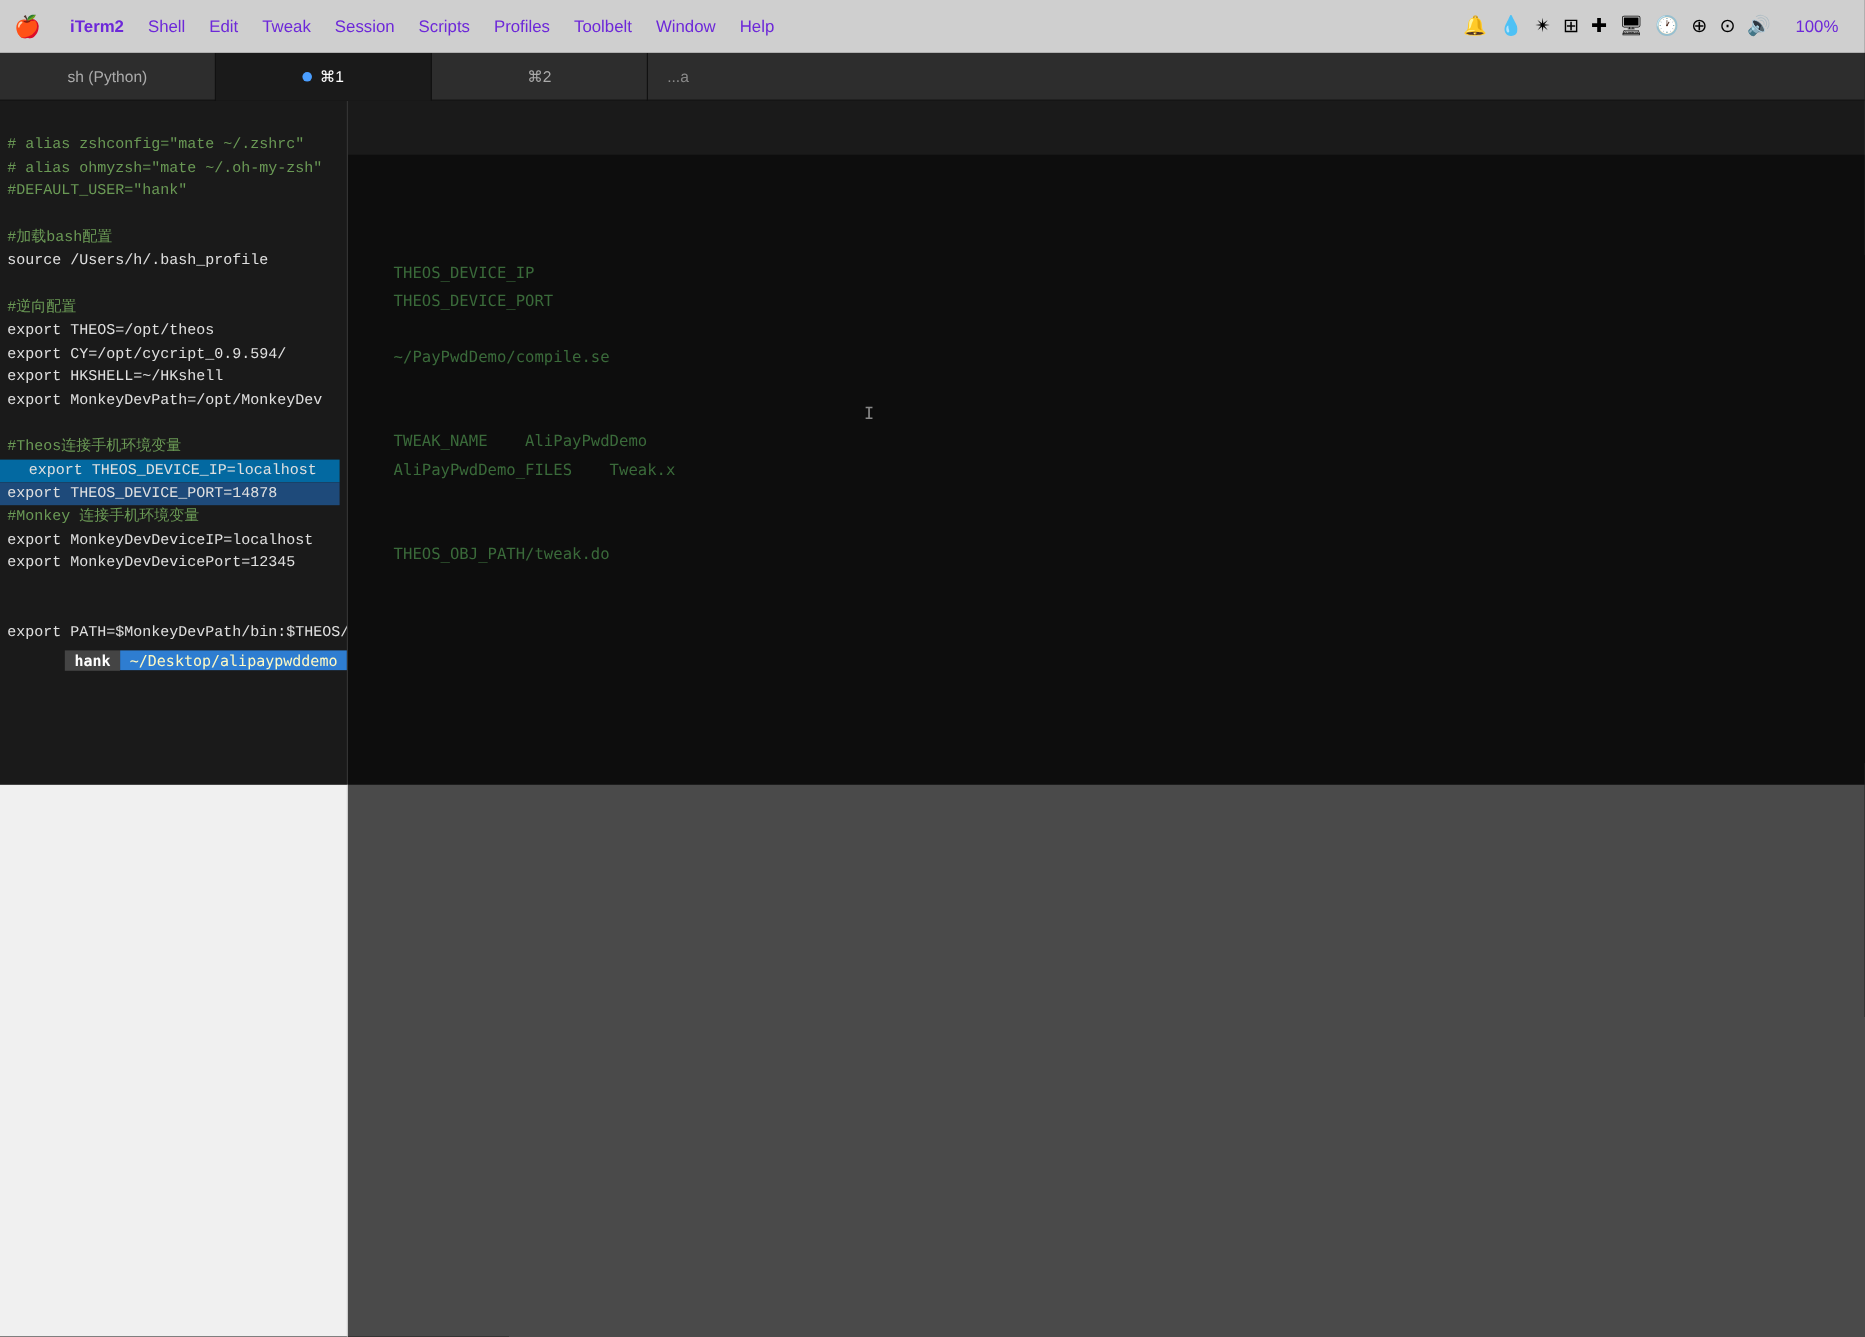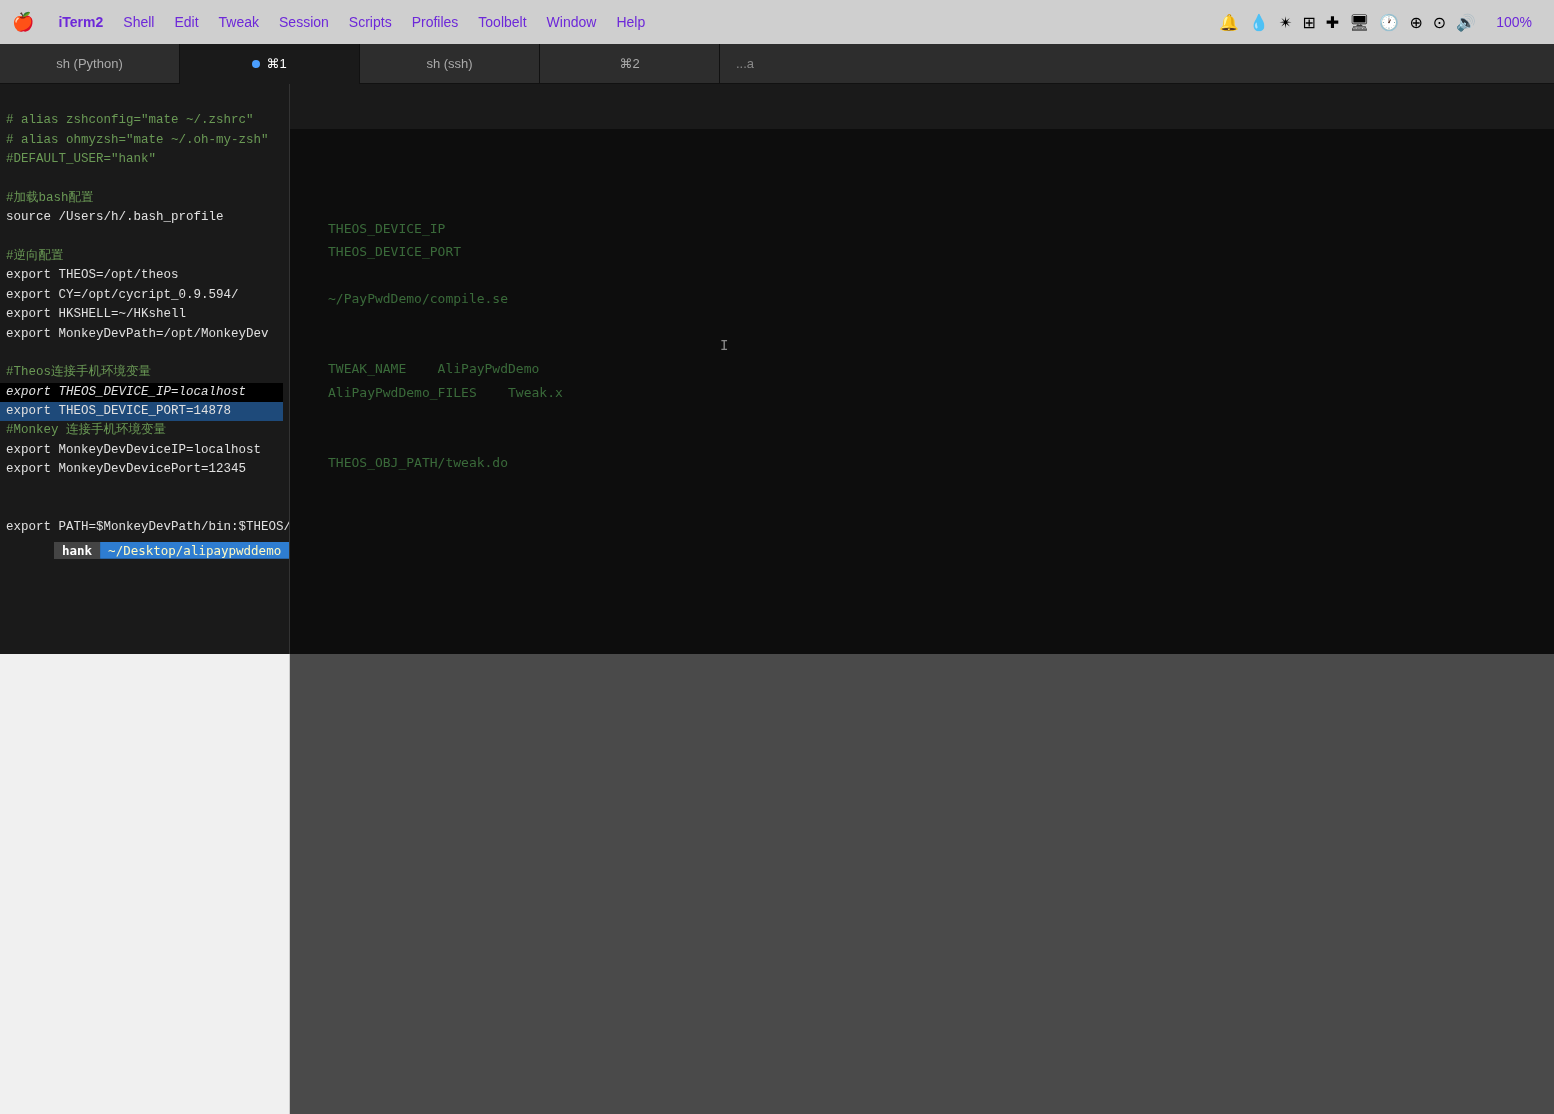--- a/index.html
+++ b/index.html
@@ -248,23 +248,20 @@
 
   <div class="tab-bar">
     <div class="tab">
       <span>sh (Python)</span>
     </div>
     <div class="tab active">
       <span class="tab-dot"></span>
       <span>⌘1</span>
     </div>
     <div class="tab">
-      <span>sh (ssh)</span>
-    </div>
-    <div class="tab">
       <span>⌘2</span>
     </div>
     <div class="tab-extra">
       <span>...a</span>
     </div>
   </div>
 
   <div style="display:flex; flex:1; overflow:hidden; flex-direction:column;">
 
     <div style="display:flex; flex:1; overflow:hidden; height:610px;">
@@ -278,21 +275,21 @@
 <span class="comment">#加载bash配置</span>
 source /Users/h/.bash_profile
 
 <span class="comment">#逆向配置</span>
 export THEOS=/opt/theos
 export CY=/opt/cycript_0.9.594/
 export HKSHELL=~/HKshell
 export MonkeyDevPath=/opt/MonkeyDev
 
 <span class="comment">#Theos连接手机环境变量</span>
-<span style="background:#000000;display:block;margin-left:-6px;padding-left:6px;font-style:italic;">export THEOS_DEVICE_IP=localhost</span><span style="background:#1e4a7a;display:block;margin-left:-6px;padding-left:6px;">export THEOS_DEVICE_PORT=14878</span><span class="comment">#Monkey 连接手机环境变量</span>
+<span style="background:#0369a1;display:block;margin-left:-6px;padding-left:24px;">export THEOS_DEVICE_IP=localhost</span><span style="background:#1e4a7a;display:block;margin-left:-6px;padding-left:6px;">export THEOS_DEVICE_PORT=14878</span><span class="comment">#Monkey 连接手机环境变量</span>
 export MonkeyDevDeviceIP=localhost
 export MonkeyDevDevicePort=12345
 
 
 export PATH=$MonkeyDevPath/bin:$THEOS/bin/:$CY:$HKSHELL:$PATH</div>
 
         <div class="prompt-line">
           <span class="prompt-user">hank</span>
           <span class="prompt-path">~/Desktop/alipaypwddemo</span>
           <span class="prompt-cursor"></span>

